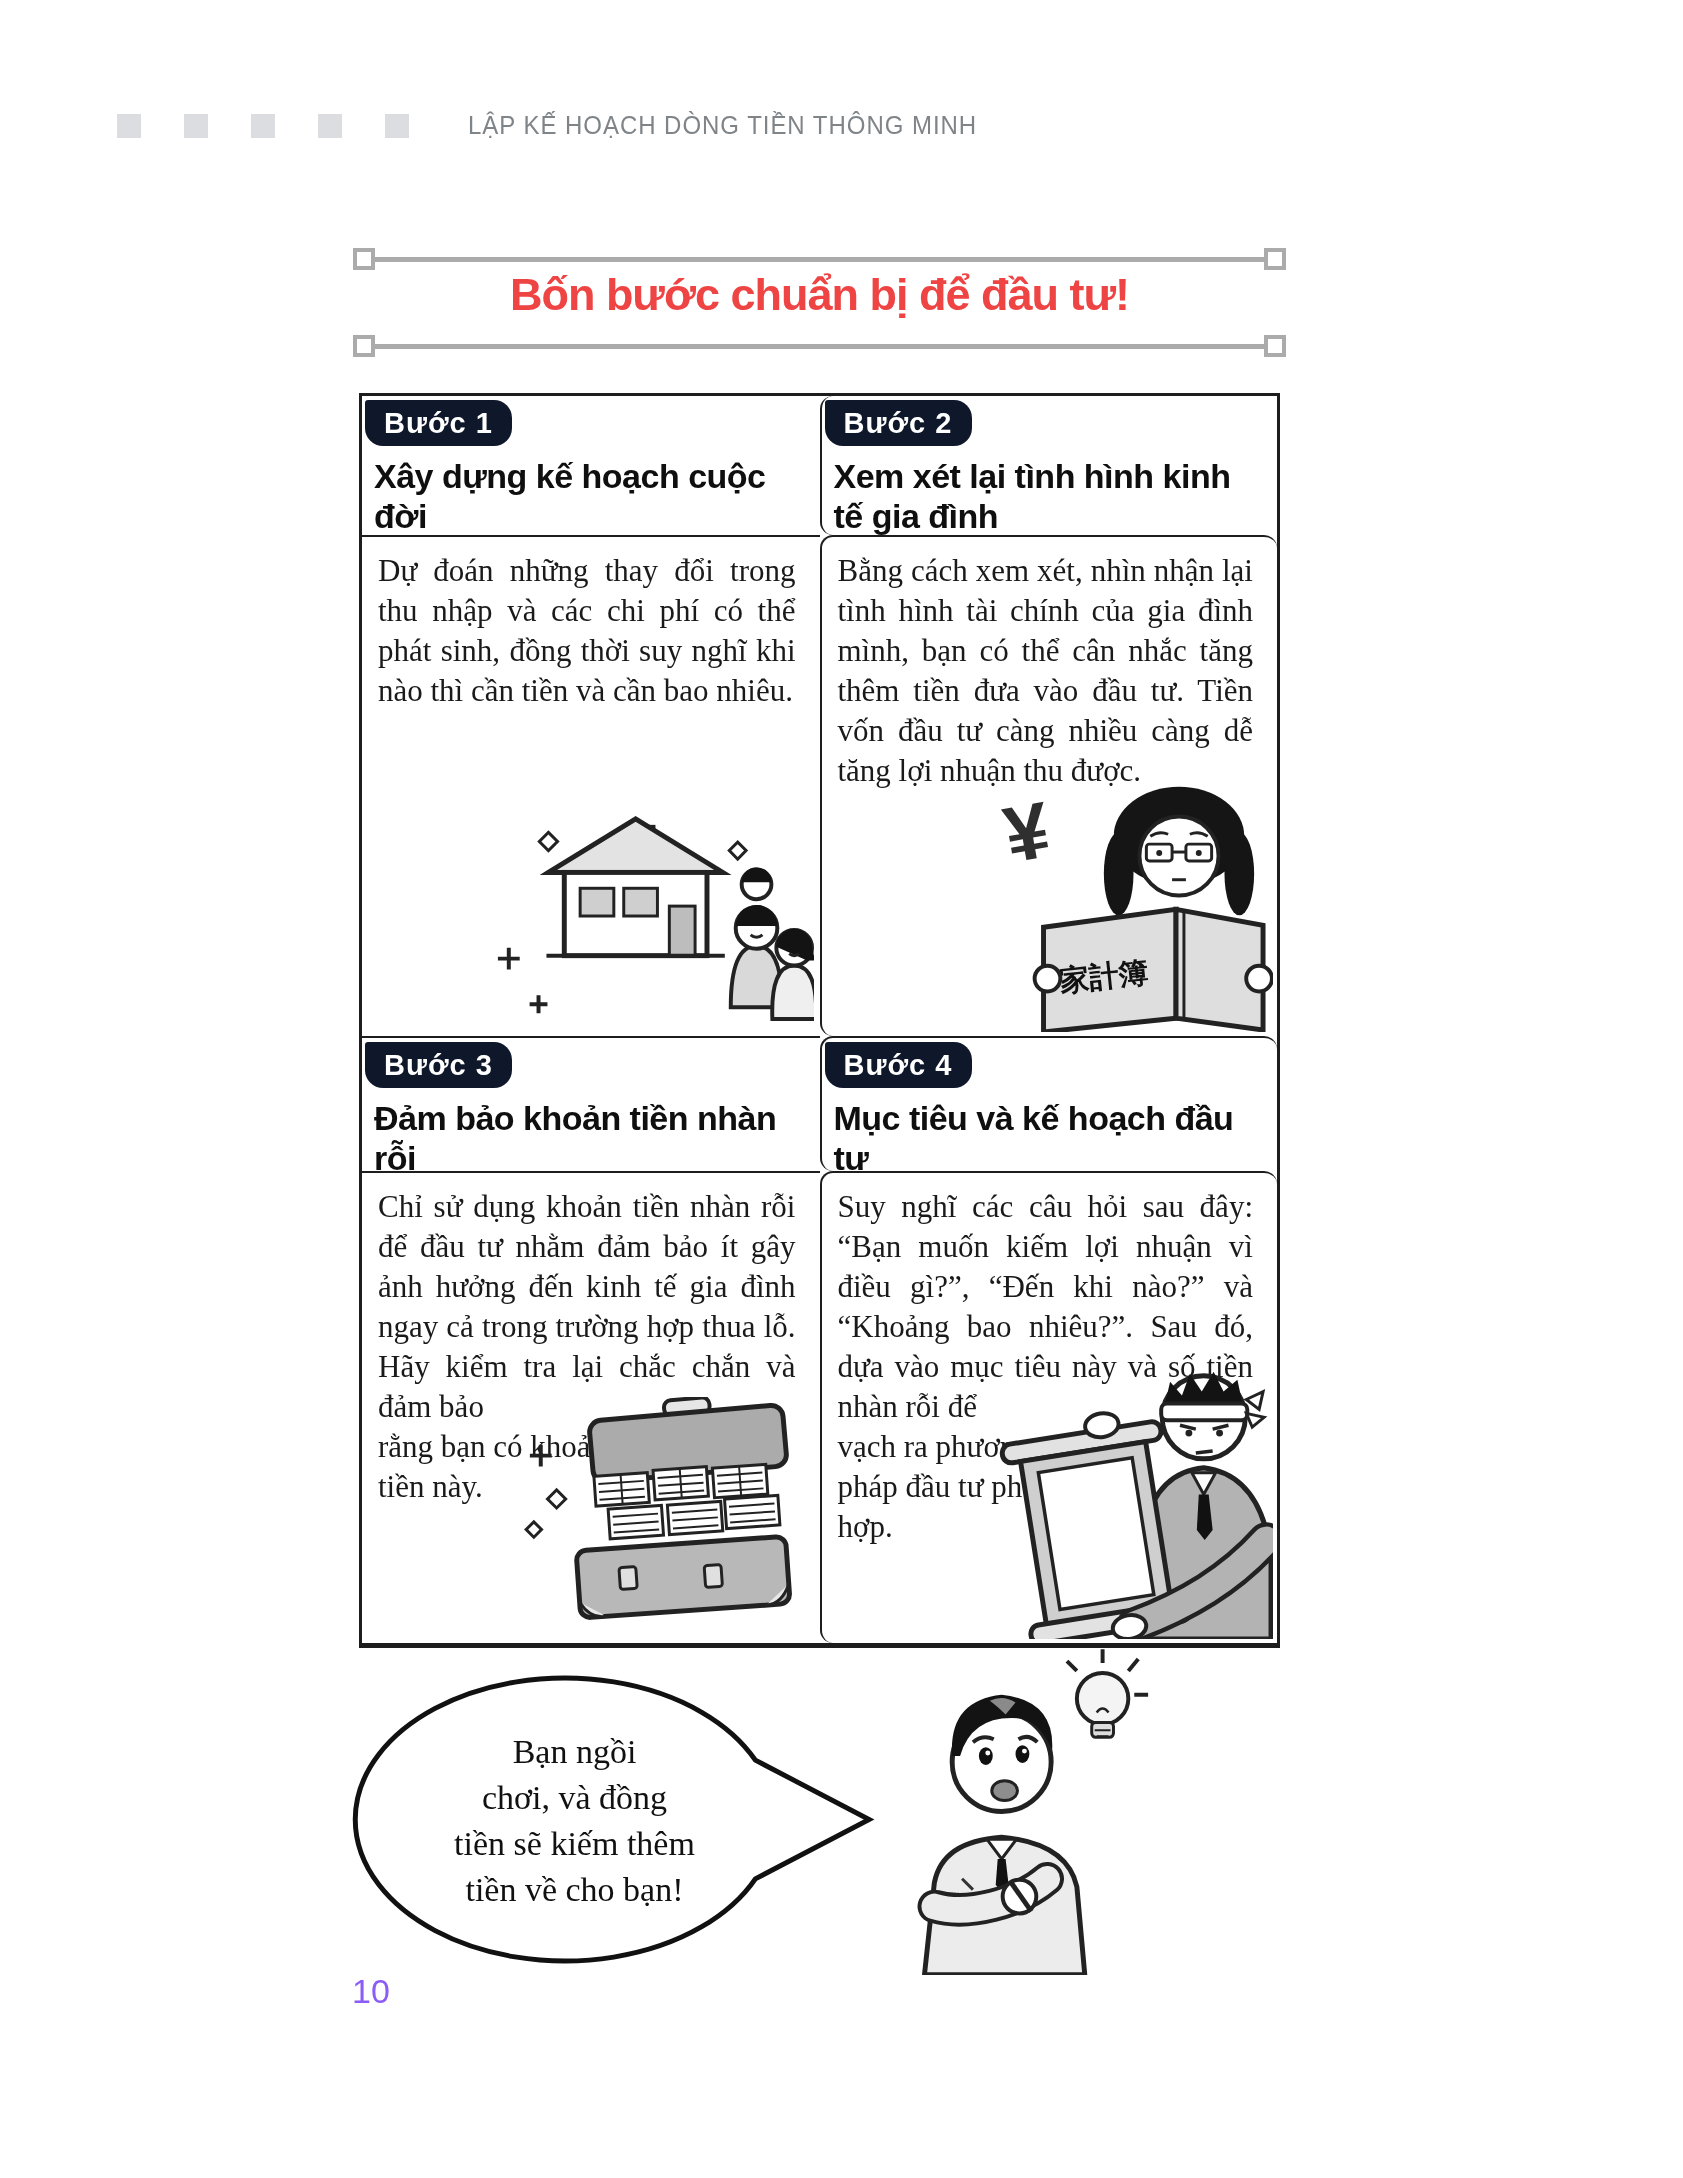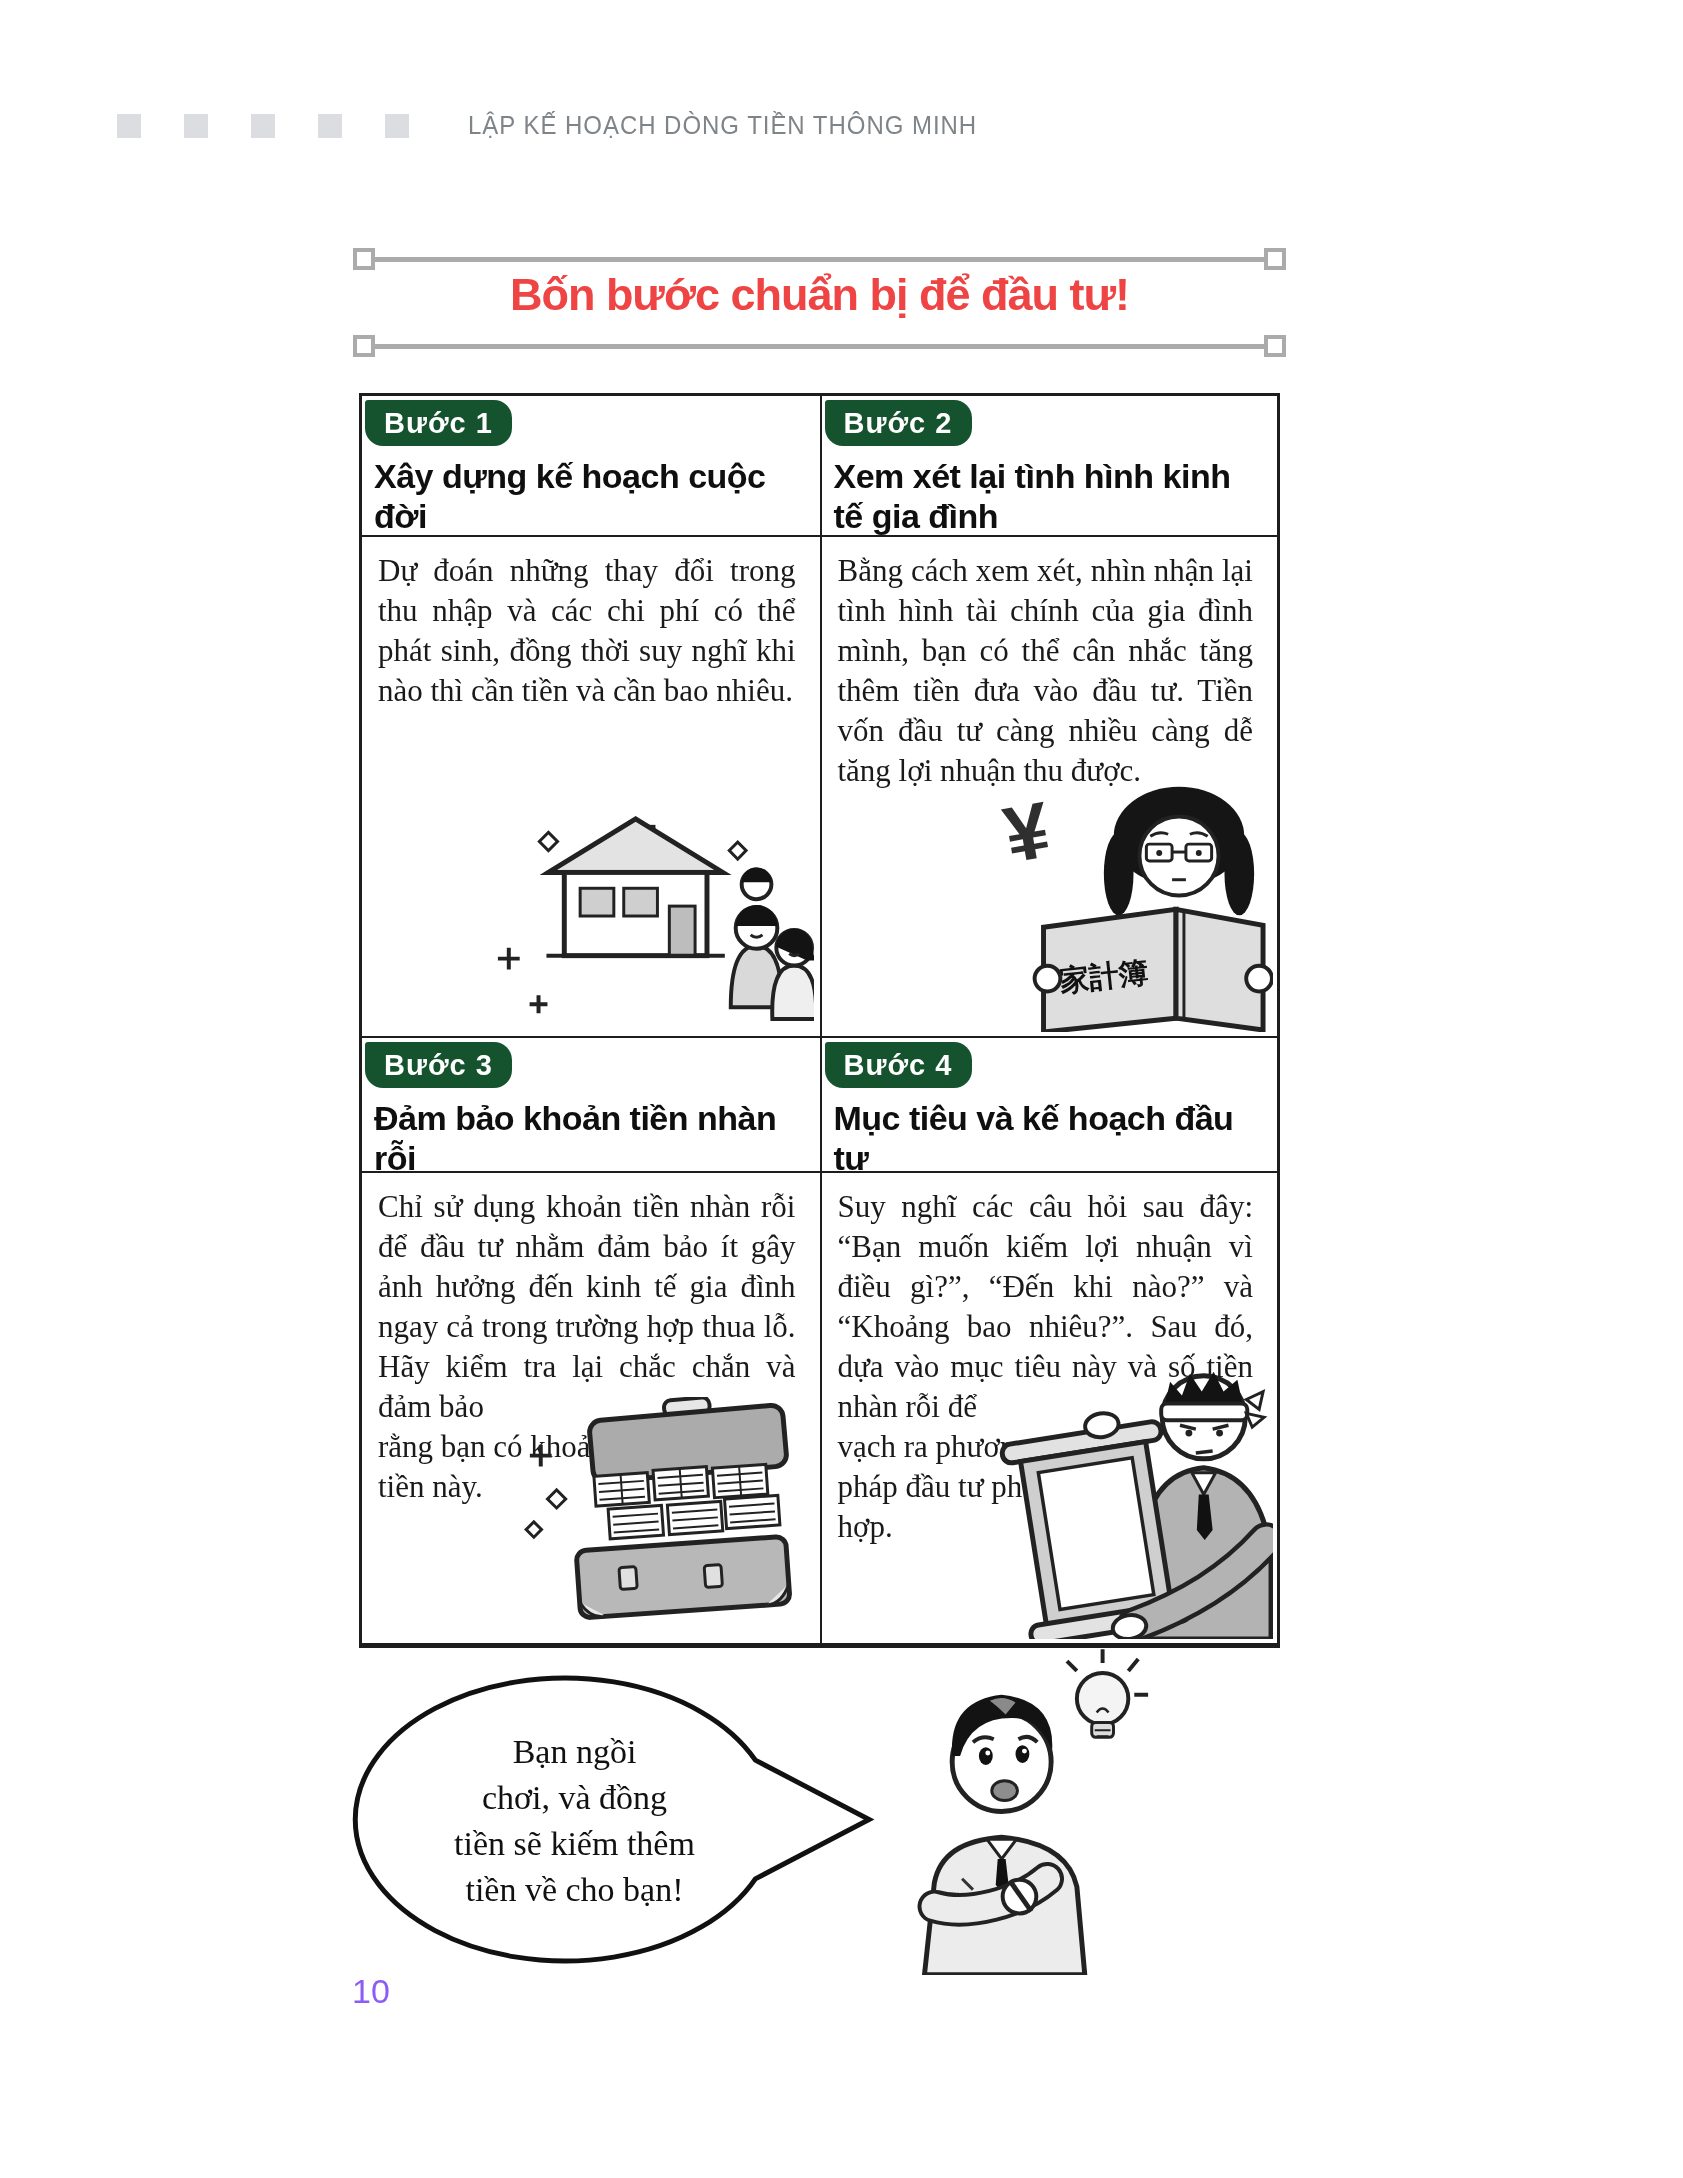--- a/index.html
+++ b/index.html
@@ -19,23 +19,23 @@
   .rule .sq{position:absolute;width:14px;height:14px;background:#fff;border:4px solid #ababab;top:-9px;}
   .rule .sq.l{left:-6px}.rule .sq.r{right:-6px}
   .banner-title{position:absolute;left:0;top:16px;width:921px;text-align:center;
     font-family:"Liberation Sans",sans-serif;font-weight:bold;font-size:45px;color:#ef4444;
     letter-spacing:-1px;}
   
   .steps-table{position:absolute;left:359px;top:393px;width:921px;height:1255px;box-sizing:border-box;
     border:3px solid #1d1d1d;border-bottom-width:5px;display:grid;
     grid-template-columns:1fr 1fr;grid-template-rows:139px 501px 135px 1fr;background:#fff;}
   .cell{box-sizing:border-box;overflow:hidden;position:relative;}
-  .cell.right{border-left:2.5px solid #1d1d1d;}
+  .cell.right{border-left:2.5px solid #1d1d1d;border-radius:13px;}
   .cell.rsep{border-top:2.5px solid #1d1d1d;}
-  .badge{margin:4px 11px 0 3px;width:147px;height:46px;background:#14532d;color:#fff;
+  .badge{margin:4px 11px 0 3px;width:147px;height:46px;background:#0f172a;color:#fff;
     border-radius:3px 18px 18px 18px;display:flex;align-items:center;justify-content:center;
     font-family:"Liberation Sans",sans-serif;font-weight:bold;font-size:29px;letter-spacing:1px;}
   .step-heading{margin:10px 12px 0 12px;font-family:"Liberation Sans",sans-serif;font-weight:bold;
     font-size:34px;line-height:40px;color:#0f0f0f;letter-spacing:-0.5px;}
   .body-cell{padding:14px 24px 0 16px;font-size:31px;line-height:40px;text-align:justify;}
   .body-main{display:inline;}
   .body-wrap{display:block;text-align:left;}
   .w1{width:342px}.w2{width:226px}.w3{width:259px}.w4{width:236px}
   .illus{position:absolute;}
   .il1{right:6px;bottom:6px;}

